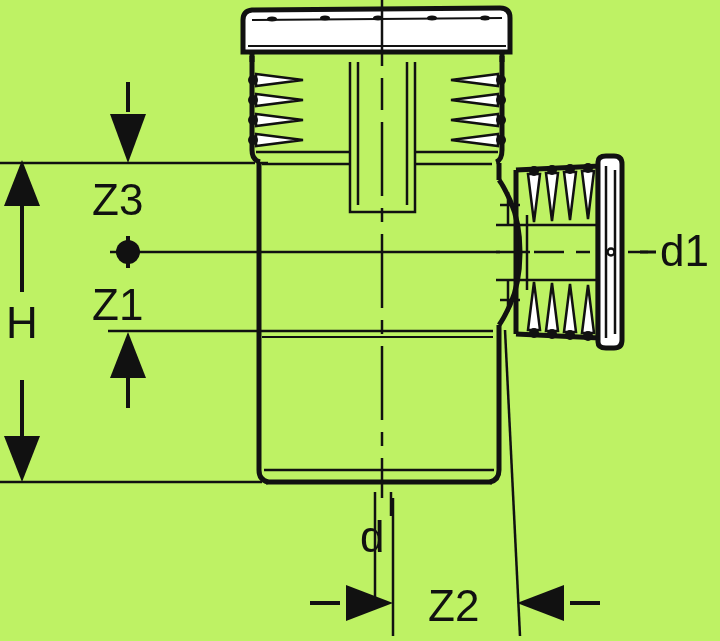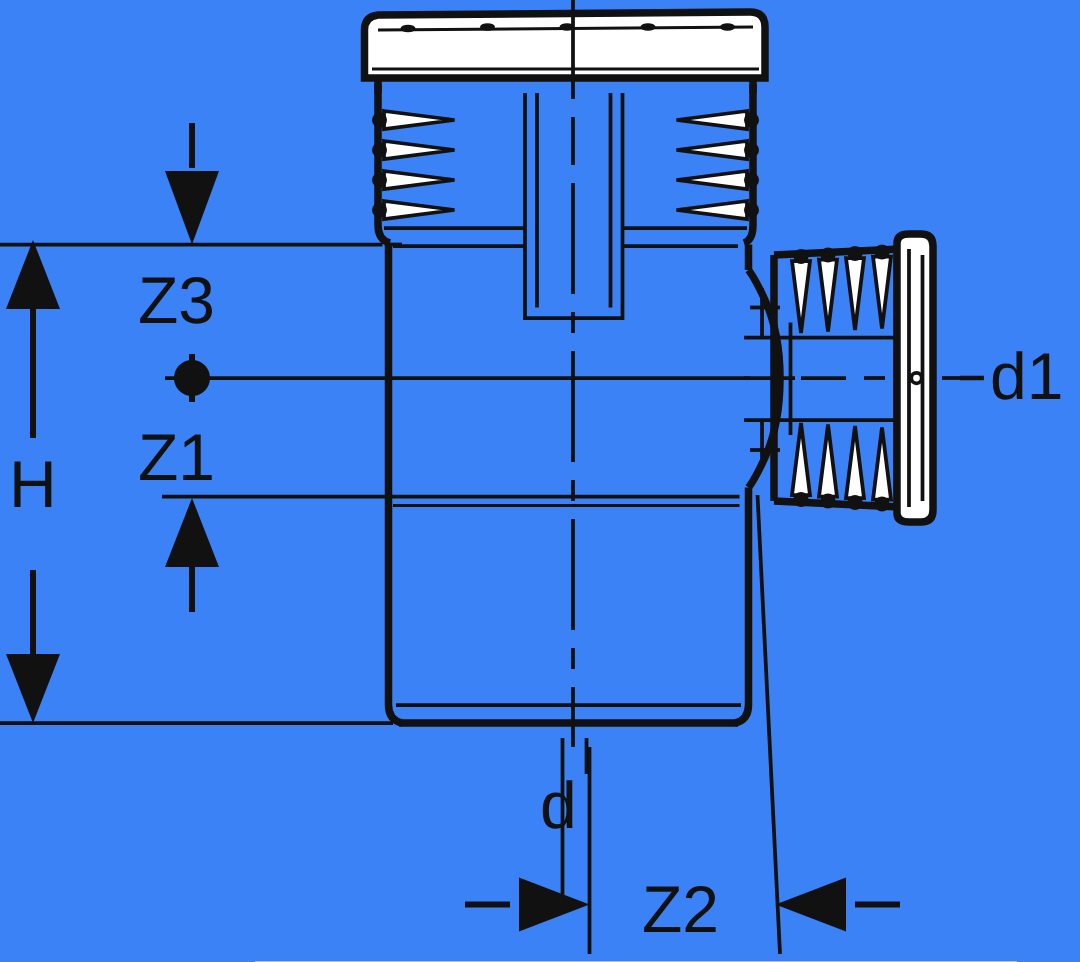--- a/index.html
+++ b/index.html
@@ -4,21 +4,21 @@
 <style>
   html, body {
     margin: 0;
     padding: 0;
     background: #ffffff;
   }
   #drawing-root {
     position: relative;
     width: 720px;
     height: 641px;
-    background: #3b82f6;
+    background: #bef264;
     overflow: hidden;
     font-family: "Liberation Sans", sans-serif;
   }
   svg.canvas {
     position: absolute;
     left: 0;
     top: 0;
     width: 720px;
     height: 641px;
     display: block;

